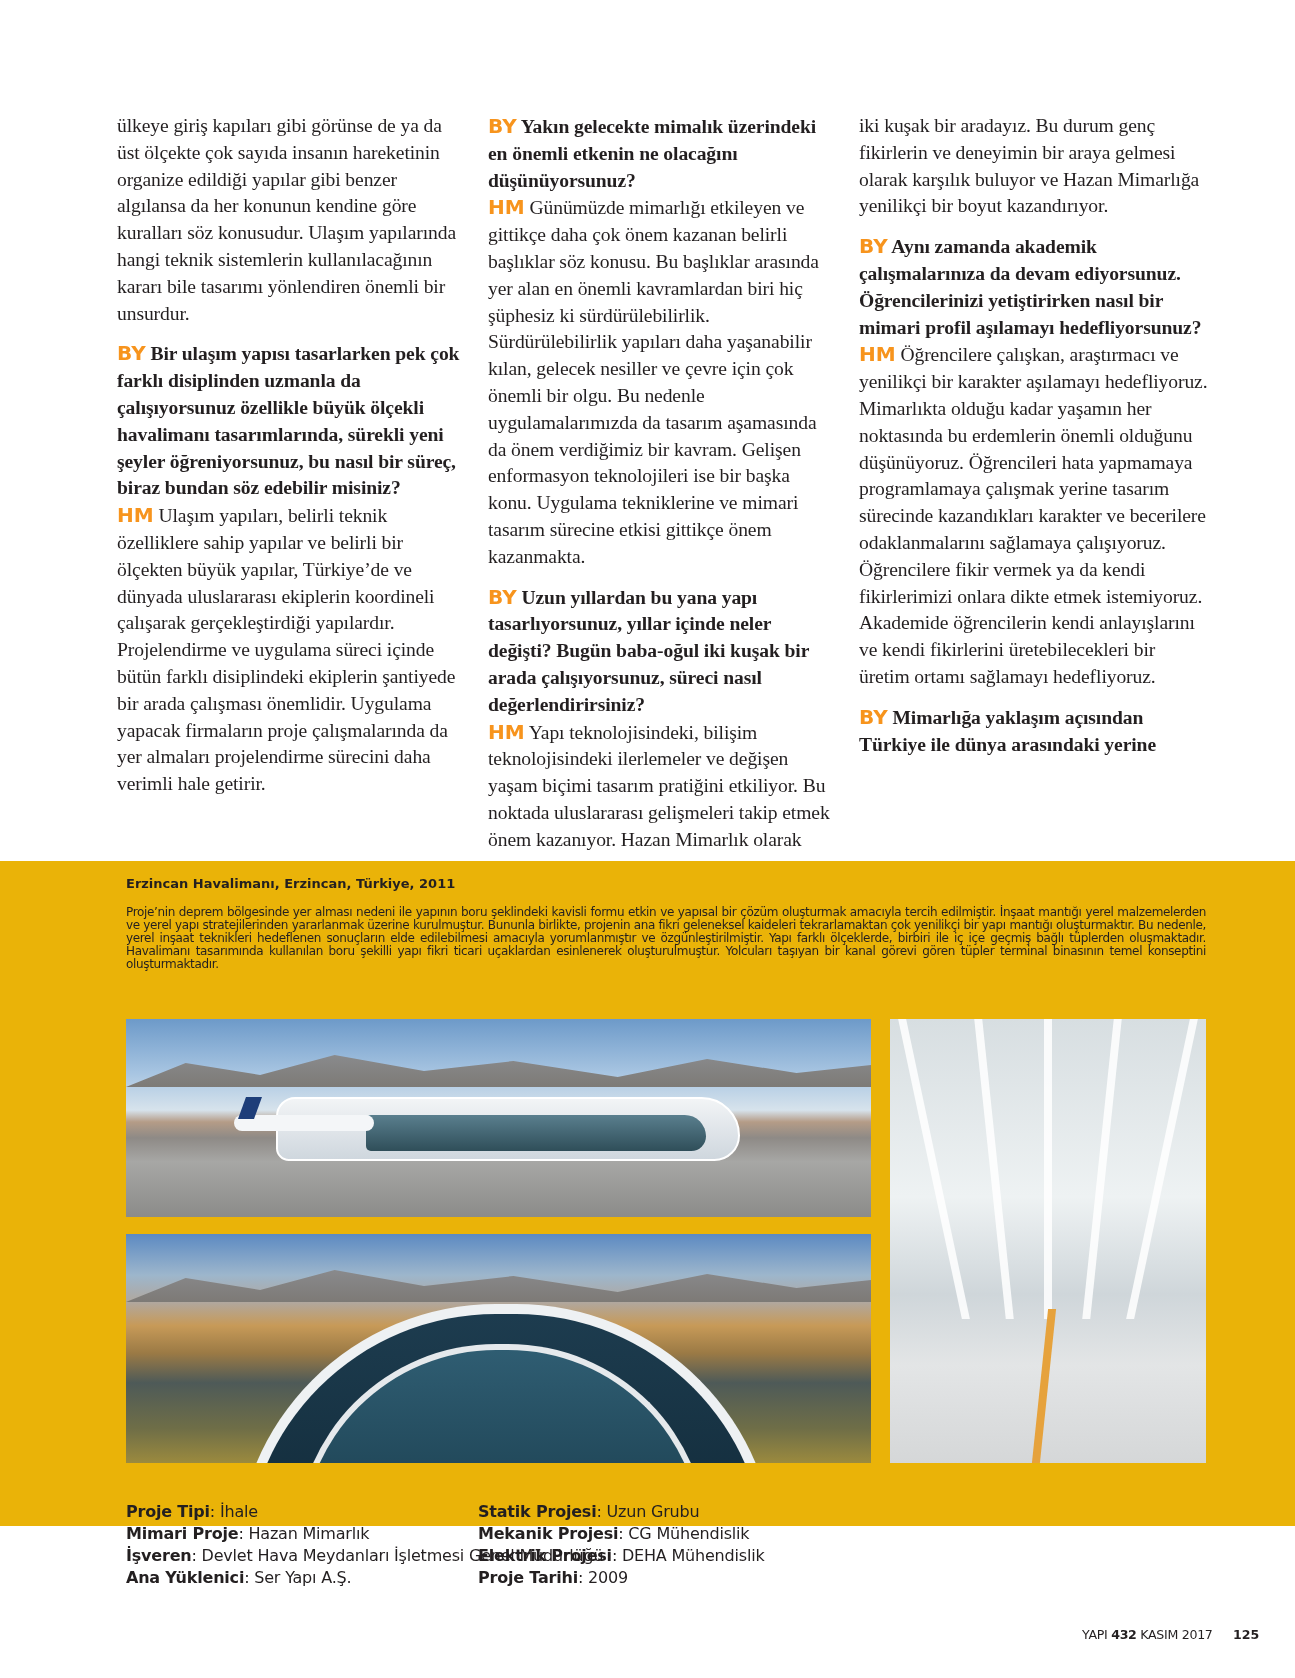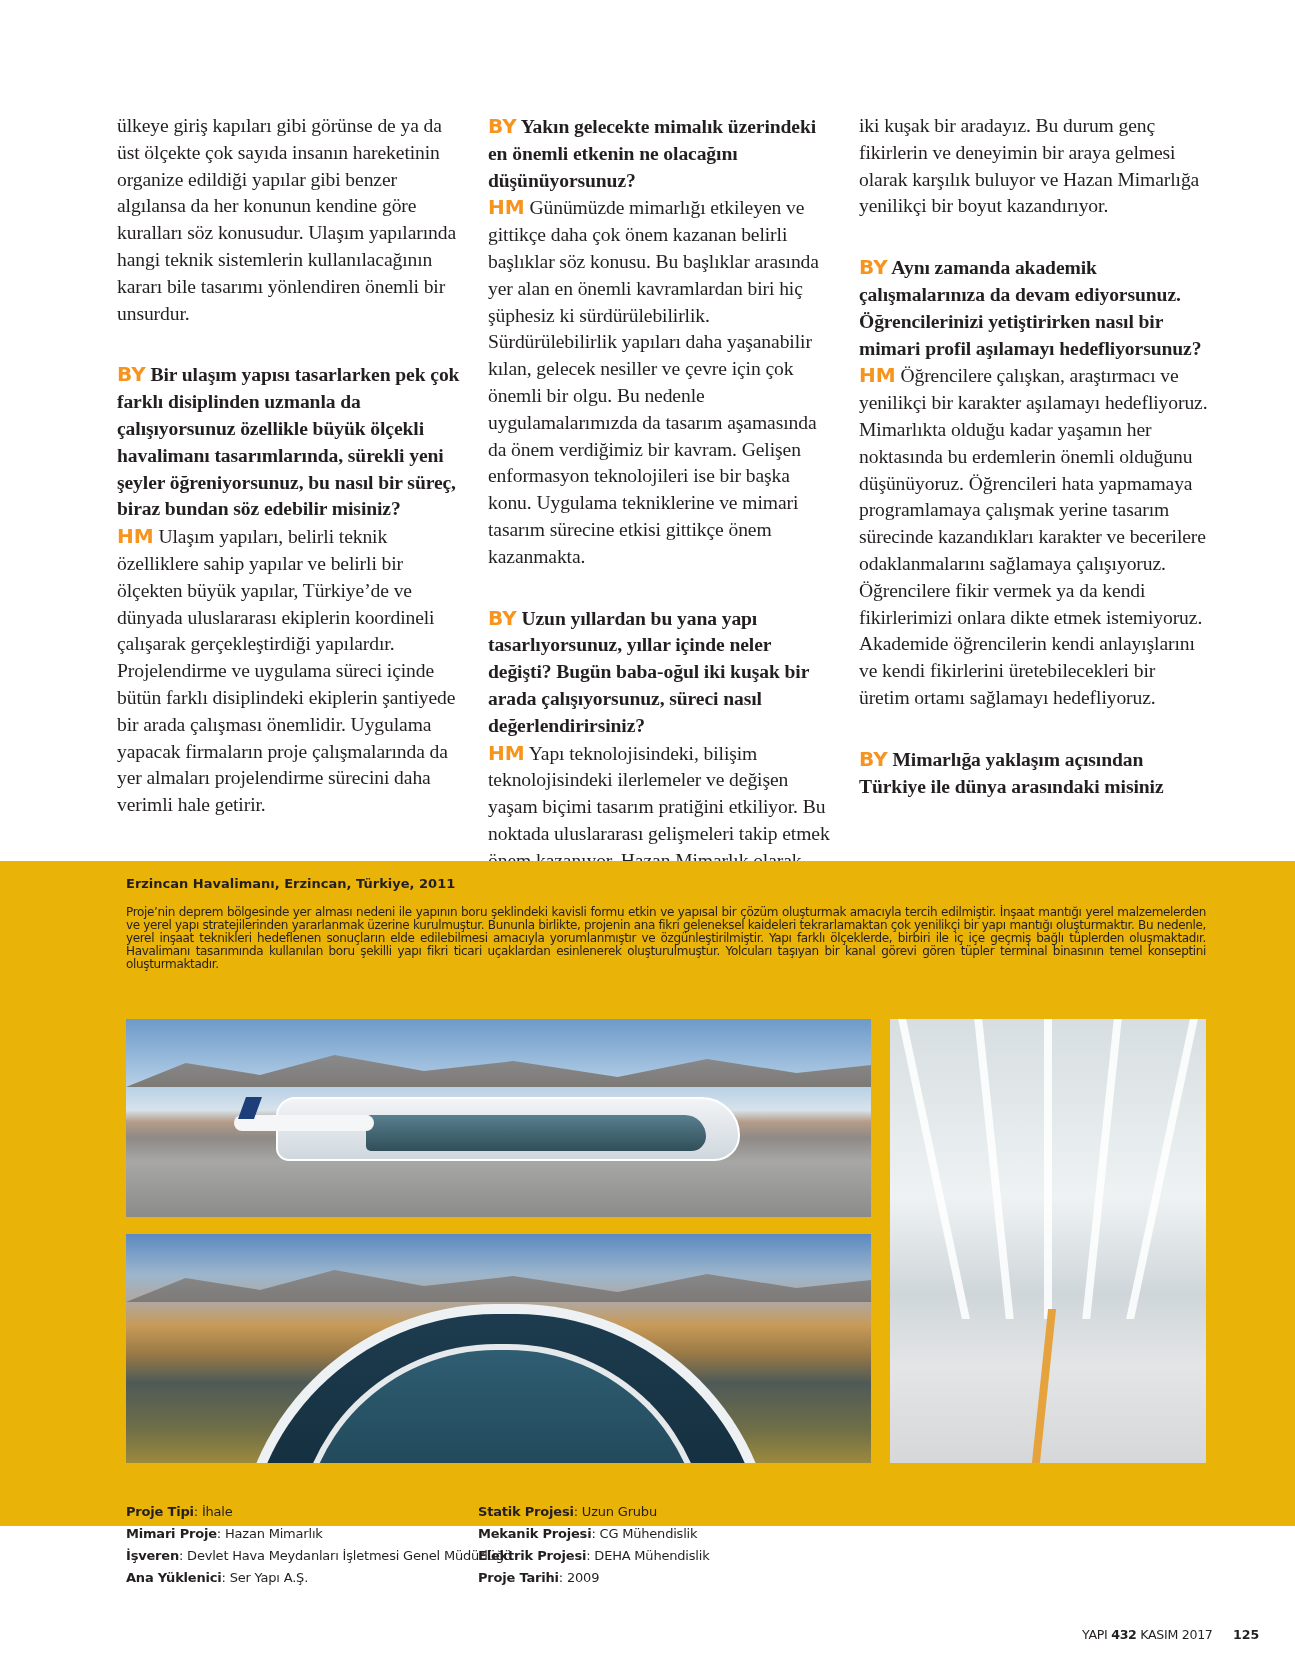--- a/index.html
+++ b/index.html
@@ -15,21 +15,21 @@
   .col {
     position: absolute; top: 0; width: 350px;
     font-family: "Liberation Serif", serif;
     font-size: 19.6px; line-height: 26.8px;
     letter-spacing: -0.1px;
   }
   .col1 { left: 0; }
   .col2 { left: 371px; }
   .col3 { left: 742px; }
   .col p { margin: 0; }
-  .col p + p { margin-top: 34px; }
+  .col p + p { margin-top: 13px; }
   .q { font-weight: bold; }
   .tag {
     font-family: "DejaVu Sans", sans-serif; font-weight: bold;
     color: #f7941d; font-size: 20px; letter-spacing: 0;
   }
   .box {
     position: absolute; left: 0; top: 861px; width: 1295px; height: 665px;
     background: #eab308;
   }
   .box-title {
@@ -91,21 +91,21 @@
   }
   .truss {
     position: absolute; top: 0; width: 8px; height: 300px; background: #ffffff; opacity: .85;
   }
   .floor-line {
     position: absolute; left: 150px; top: 290px; width: 8px; height: 154px; background: #e6a23c;
     transform: skewX(-6deg);
   }
   .credits {
     position: absolute; top: 640px;
-    font-family: "DejaVu Sans", sans-serif; font-size: 13px; line-height: 22px;
+    font-family: "DejaVu Sans", sans-serif; font-size: 16px; line-height: 22px;
     color: #231f20; letter-spacing: -0.2px;
   }
   .credits .lbl { font-weight: bold; }
   .credits-1 { left: 126px; }
   .credits-2 { left: 478px; }
   .credits-3 { left: 829px; }
   .footer {
     position: absolute; top: 766px; left: 1082px;
     font-family: "DejaVu Sans", sans-serif; font-size: 12.6px; color: #231f20;
     letter-spacing: -0.3px;
@@ -139,21 +139,21 @@
     </p>
   </div>
 
   <div class="col col3">
     <p>iki kuşak bir aradayız. Bu durum genç fikirlerin ve deneyimin bir araya gelmesi olarak karşılık buluyor ve Hazan Mimarlığa yenilikçi bir boyut kazandırıyor.</p>
     <p>
       <span class="q"><span class="tag">BY</span> <span>Aynı zamanda akademik çalışmalarınıza da devam ediyorsunuz. Öğrencilerinizi yetiştirirken nasıl bir mimari profil aşılamayı hedefliyorsunuz?</span></span><br>
       <span class="tag">HM</span> <span>Öğrencilere çalışkan, araştırmacı ve yenilikçi bir karakter aşılamayı hedefliyoruz. Mimarlıkta olduğu kadar yaşamın her noktasında bu erdemlerin önemli olduğunu düşünüyoruz. Öğrencileri hata yapmamaya programlamaya çalışmak yerine tasarım sürecinde kazandıkları karakter ve becerilere odaklanmalarını sağlamaya çalışıyoruz. Öğrencilere fikir vermek ya da kendi fikirlerimizi onlara dikte etmek istemiyoruz. Akademide öğrencilerin kendi anlayışlarını ve kendi fikirlerini üretebilecekleri bir üretim ortamı sağlamayı hedefliyoruz.</span>
     </p>
     <p>
-      <span class="q"><span class="tag">BY</span> <span>Mimarlığa yaklaşım açısından Türkiye ile dünya arasındaki misiniz</span></span>
+      <span class="q"><span class="tag">BY</span> <span>Mimarlığa yaklaşım açısından Türkiye ile dünya arasındaki yerine</span></span>
     </p>
   </div>
 </div>
 
 <div class="box">
   <div class="box-title">Erzincan Havalimanı, Erzincan, Türkiye, 2011</div>
   <div class="box-desc">Proje’nin deprem bölgesinde yer alması nedeni ile yapının boru şeklindeki kavisli formu etkin ve yapısal bir çözüm oluşturmak amacıyla tercih edilmiştir. İnşaat mantığı yerel malzemelerden ve yerel yapı stratejilerinden yararlanmak üzerine kurulmuştur. Bununla birlikte, projenin ana fikri geleneksel kaideleri tekrarlamaktan çok yenilikçi bir yapı mantığı oluşturmaktır. Bu nedenle, yerel inşaat teknikleri hedeflenen sonuçların elde edilebilmesi amacıyla yorumlanmıştır ve özgünleştirilmiştir. Yapı farklı ölçeklerde, birbiri ile iç içe geçmiş bağlı tüplerden oluşmaktadır. Havalimanı tasarımında kullanılan boru şekilli yapı fikri ticari uçaklardan esinlenerek oluşturulmuştur. Yolcuları taşıyan bir kanal görevi gören tüpler terminal binasının temel konseptini oluşturmaktadır.</div>
 
   <div class="photo photo-exterior-top">
     <div class="mountains"></div>

